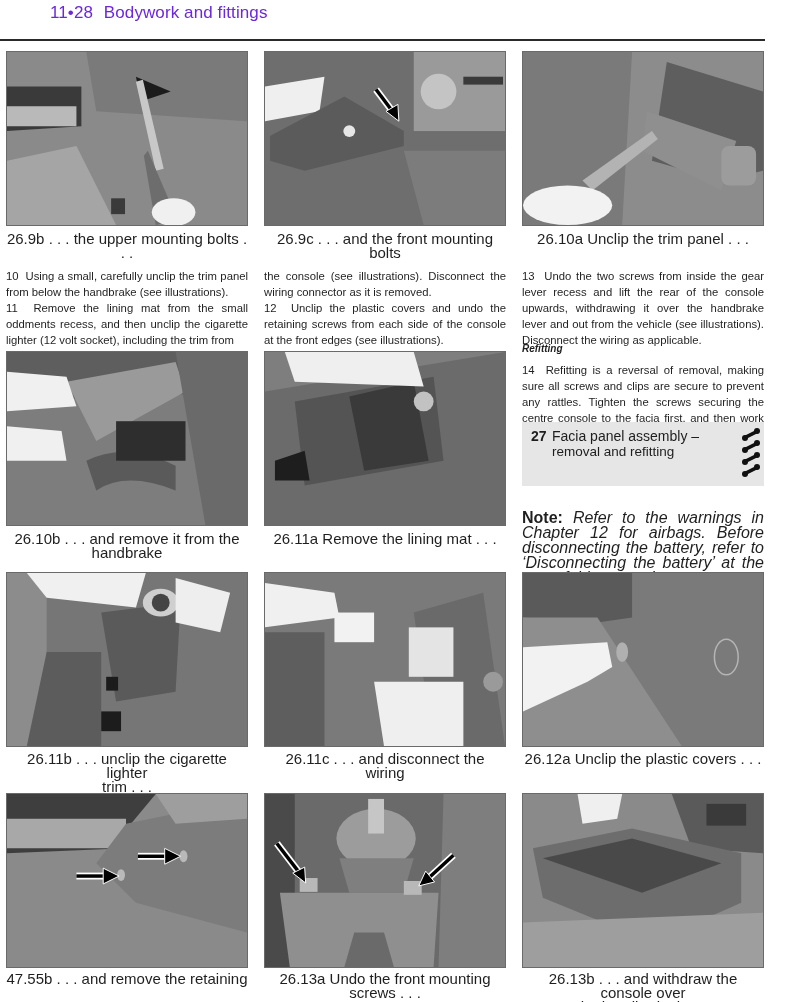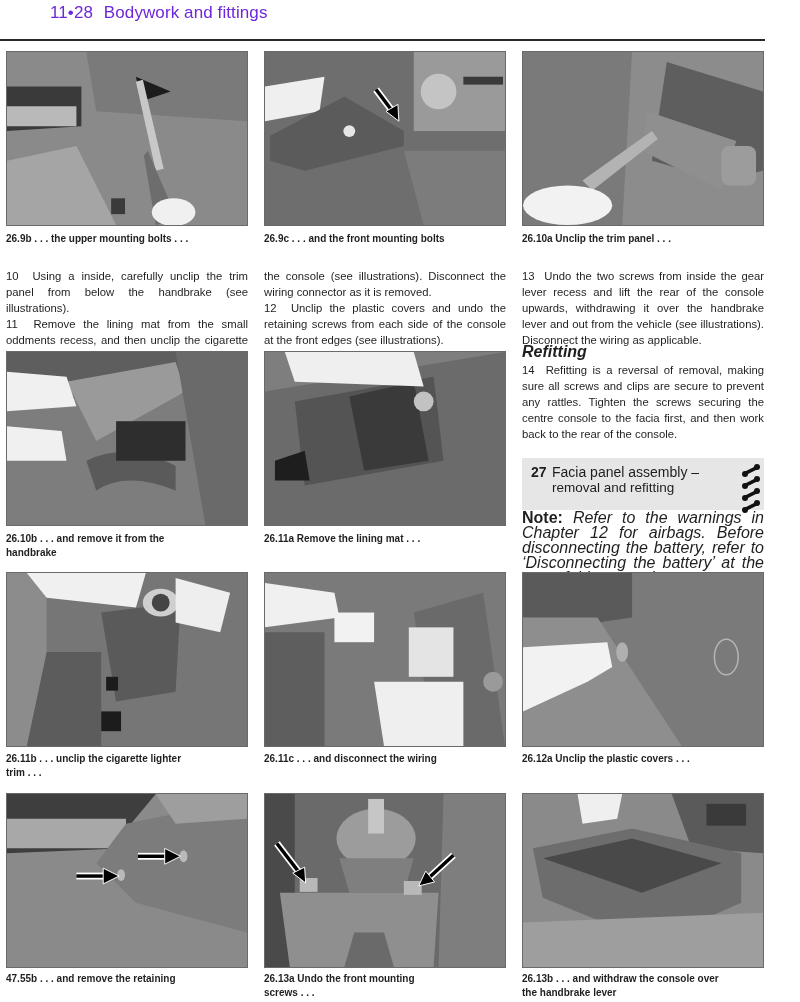--- a/index.html
+++ b/index.html
@@ -5,29 +5,29 @@
   * { box-sizing: border-box; margin: 0; padding: 0; }
   html, body { width: 800px; height: 1002px; background: #ffffff; overflow: hidden; }
   body { position: relative; font-family: "Liberation Sans", sans-serif; color: #1e1e1e; }
 
   .header { position: absolute; left: 6px; top: 3px; font-size: 17px; color: #6d28d9; letter-spacing: 0.1px; margin-left: 44px; }
   .header-rule { position: absolute; left: 0; top: 39px; width: 765px; height: 2px; background: #2a2a2a; }
 
   .photo { position: absolute; width: 242px; height: 175px; border: 1px solid #6a6a6a; overflow: hidden; background: #8d8d8d; }
   .photo svg { display: block; width: 100%; height: 100%; }
 
-  .caption { position: absolute; width: 242px; font-weight: bold; font-size: 10px; line-height: 14px; color: #1f1f1f; }
+  .caption { position: absolute; width: 242px; text-align: center; font-weight: normal; font-size: 15px; line-height: 14px; color: #1f1f1f; }
 
   .body-text { position: absolute; width: 242px; font-size: 11.3px; line-height: 16px; text-align: justify; color: #1f1f1f; }
   .body-text p { margin: 0; }
   .body-text b { font-weight: normal; }
 
-  .subhead { position: absolute; left: 522px; top: 343px; font-size: 16px; font-weight: bold; font-style: italic; color: #1e1e1e; }
-
-  .section-box { position: absolute; left: 522px; top: 458px; width: 242px; height: 52px; background: #e6e6e6; }
+  .subhead { position: absolute; left: 522px; top: 343px; font-size: 10px; font-weight: bold; font-style: italic; color: #1e1e1e; }
+
+  .section-box { position: absolute; left: 522px; top: 422px; width: 242px; height: 64px; background: #e6e6e6; }
   .section-box .num { position: absolute; left: 9px; top: 6px; font-size: 14px; font-weight: bold; }
   .section-box .title { position: absolute; left: 30px; top: 6px; font-size: 14px; font-weight: normal; }
   .section-box .sub { position: absolute; left: 30px; top: 22px; font-size: 13.5px; }
   .section-box .wrench { position: absolute; left: 219px; top: 6px; width: 20px; height: 52px; }
 
   .note { position: absolute; left: 522px; top: 510px; width: 242px; font-size: 16px; line-height: 15px; text-align: justify; color: #1f1f1f; }
   .note i { font-style: italic; }
 </style>
 </head>
 <body>
@@ -79,21 +79,21 @@
     <ellipse cx="45" cy="155" rx="45" ry="20" fill="#f2f2f2"></ellipse>
     <rect x="200" y="95" width="35" height="40" rx="8" fill="#9c9c9c"></rect>
   </svg>
 </div>
 
 <div class="caption" style="left:6px;top:232px"><span>26.9b  . . . the upper mounting bolts . . .</span></div>
 <div class="caption" style="left:264px;top:232px"><span>26.9c  . . . and the front mounting bolts</span></div>
 <div class="caption" style="left:522px;top:232px"><span>26.10a  Unclip the trim panel . . .</span></div>
 
 <div class="body-text" style="left:6px;top:268px">
-  <p><b>10</b>&nbsp; <span>Using a inside, carefully unclip the trim panel from below the handbrake </span><b>(see illustrations)</b><span>.</span></p>
+  <p><b>10</b>&nbsp; <span>Using a small, carefully unclip the trim panel from below the handbrake </span><b>(see illustrations)</b><span>.</span></p>
   <p><b>11</b>&nbsp; <span>Remove the lining mat from the small oddments recess, and then unclip the cigarette lighter (12 volt socket), including the trim from</span></p>
 </div>
 <div class="body-text" style="left:264px;top:268px">
   <p><span>the console </span><b>(see illustrations)</b><span>. Disconnect the wiring connector as it is removed.</span></p>
   <p><b>12</b>&nbsp; <span>Unclip the plastic covers and undo the retaining screws from each side of the console at the front edges </span><b>(see illustrations)</b><span>.</span></p>
 </div>
 <div class="body-text" style="left:522px;top:268px">
   <p><b>13</b>&nbsp; <span>Undo the two screws from inside the gear lever recess and lift the rear of the console upwards, withdrawing it over the handbrake lever and out from the vehicle </span><b>(see illustrations)</b><span>. Disconnect the wiring as applicable.</span></p>
 </div>
 

